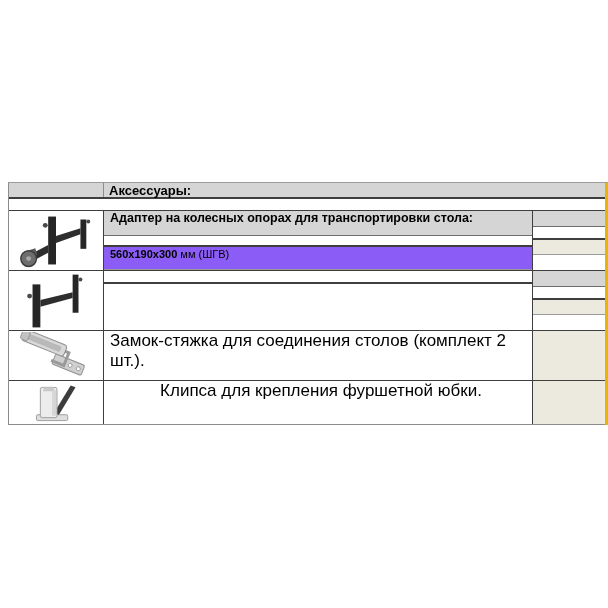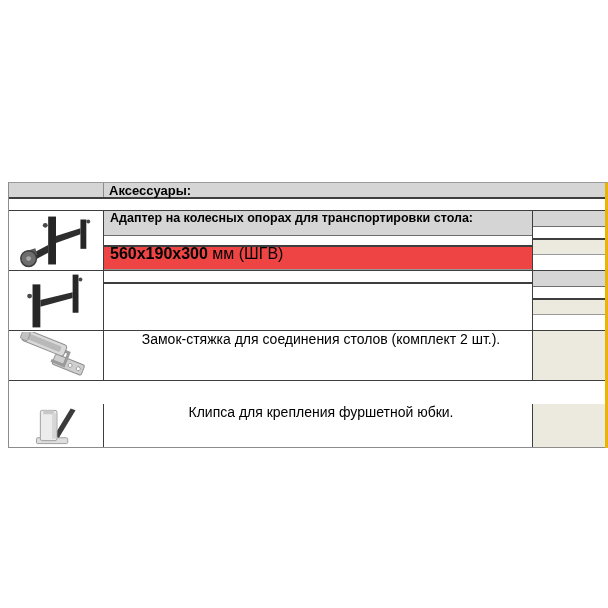--- a/index.html
+++ b/index.html
@@ -18,39 +18,39 @@
 
   .header-row { display:flex; height:16px; background:#d5d5d5; border-bottom:2px solid #3e3e3e; }
   .header-spacer { width:95px; border-right:1px solid #8c8c8c; }
   .header-label { flex:1; font-weight:bold; font-size:13px; line-height:15px; padding-left:5px; white-space:nowrap; }
 
   .spacer-row { height:12px; background:#fff; border-bottom:1px solid #3e3e3e; }
 
   .section { display:flex; border-bottom:1px solid #3e3e3e; }
   .sec-detailed { height:60px; }
   .sec-simple-1 { height:50px; }
-  .sec-simple-2 { height:44px; border-bottom:1px solid #8c8c8c;margin-top:23px; }
+  .sec-simple-2 { height:44px; border-bottom:1px solid #8c8c8c; }
 
   .img-cell { width:95px; border-right:1px solid #3e3e3e; display:flex; align-items:center; justify-content:center; background:#fff; }
   .content { flex:1; display:flex; flex-direction:column; border-right:1px solid #3e3e3e; min-width:0; }
   .right-col { width:72px; display:flex; flex-direction:column; }
 
   .s-title { height:32px; background:#d5d5d5; border-bottom:1px solid #6e6e6e; font-weight:bold; font-size:12.5px; line-height:15px; padding-left:6px; white-space:nowrap; overflow:hidden; }
   .s-white1 { height:13px; background:#fff; border-bottom:2px solid #3e3e3e; }
-  .s-value { height:29px; background:#ef4444; font-size:16px; line-height:14px; padding-left:6px; border-bottom:1px solid #9a9a9a; white-space:nowrap; }
+  .s-value { height:29px; background:#8b5cf6; font-size:11px; line-height:14px; padding-left:6px; border-bottom:1px solid #9a9a9a; white-space:nowrap; }
   .s-value .dim { font-weight:bold; }
   .s-white2 { flex:1; background:#fff; }
 
   .rc-title { height:16px; background:#d5d5d5; border-bottom:1px solid #6e6e6e; }
   .rc-white1 { height:13px; background:#fff; border-bottom:2px solid #3e3e3e; }
   .rc-value { height:15px; background:#eceadf; border-bottom:1px solid #9a9a9a; }
   .rc-white2 { flex:1; background:#fff; }
   .rc-cream-full { flex:1; background:#eceadf; }
 
-  .simple-text { display:flex; align-items:center; font-size:14px; padding-left:6px; }
+  .simple-text { display:flex; align-items:center; font-size:17px; padding-left:6px; }
 </style>
 </head>
 <body>
 
 <div class="canvas">
   <div class="tbl">
 
     <div class="header-row">
       <div class="header-spacer"></div>
       <div class="header-label">Аксессуары:</div>

